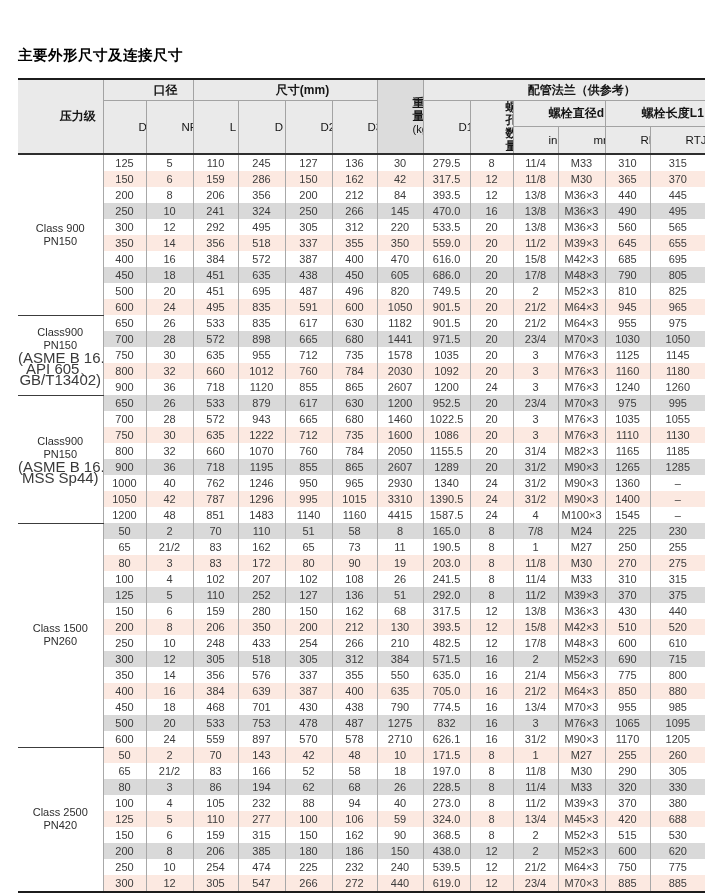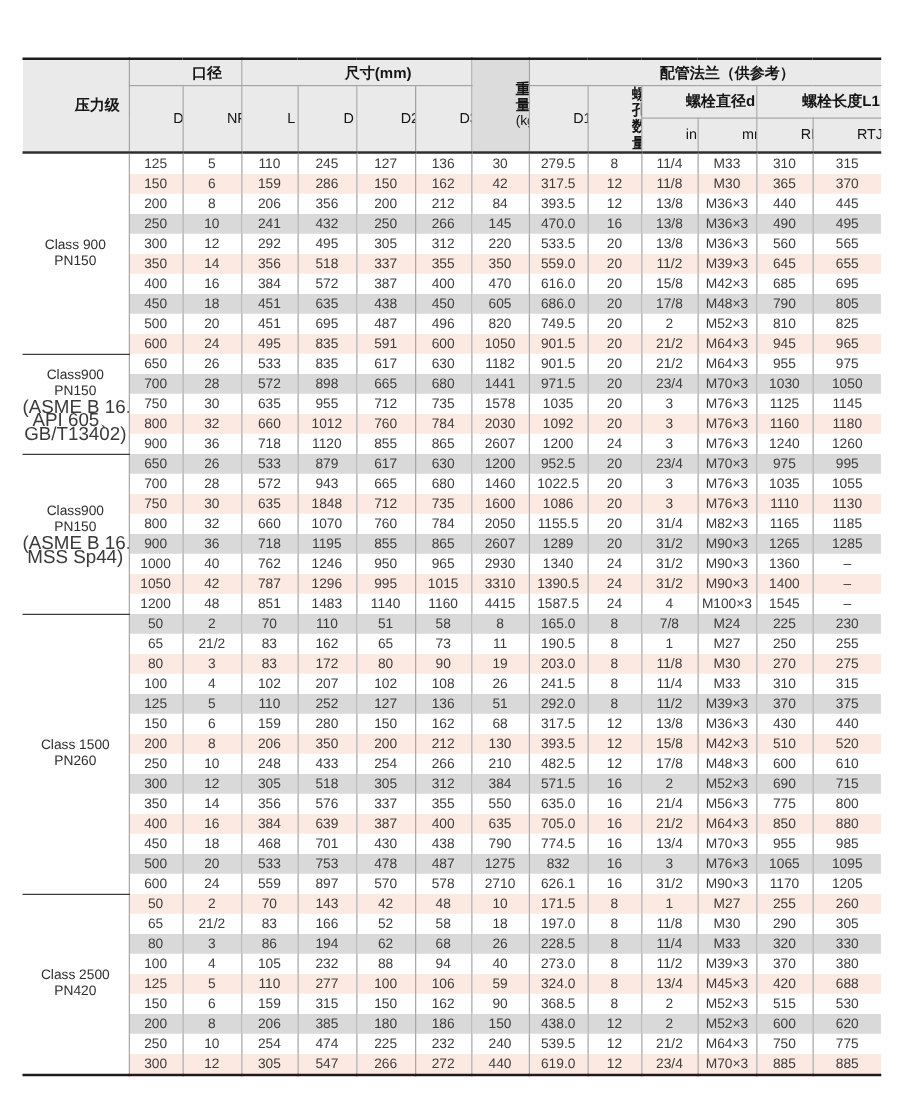--- a/index.html
+++ b/index.html
@@ -25,20 +25,21 @@
   .stripe-pink td{background:var(--row-pink);}
   .stripe-gray td{background:var(--row-gray);}
   .spec td.class-cell{background:#fff !important;font-size:11px;color:#2e2e2e;line-height:13px;}
   .spec td.class-cell .cls-sub{font-size:15px;line-height:11px;color:#3a3a3a;}
   .spec td.group-sep{border-bottom:1px solid #3c3c3c;}
 </style>
 </head>
 <body>
 
 <div class="page">
+  <h1 class="doc-title">主要外形尺寸及连接尺寸</h1>
 
   <table class="spec">
     <colgroup>
       <col style="width:85px">
         <col style="width:43px">
         <col style="width:47px">
       <col style="width:45px">
         <col style="width:47px">
         <col style="width:47px">
       <col style="width:45px">
@@ -130,21 +131,21 @@
           <td>12</td>
           <td>13/8</td>
           <td>M36×3</td>
           <td>440</td>
           <td>445</td>
         </tr>
         <tr class="stripe-gray">
           <td>250</td>
           <td>10</td>
           <td>241</td>
-          <td>432</td>
+          <td>324</td>
           <td>250</td>
           <td>266</td>
           <td>145</td>
           <td>470.0</td>
           <td>16</td>
           <td>13/8</td>
           <td>M36×3</td>
           <td>490</td>
           <td>495</td>
         </tr>
@@ -353,21 +354,21 @@
           <td>20</td>
           <td>3</td>
           <td>M76×3</td>
           <td>1035</td>
           <td>1055</td>
         </tr>
         <tr class="stripe-pink">
           <td>750</td>
           <td>30</td>
           <td>635</td>
-          <td>1848</td>
+          <td>1222</td>
           <td>712</td>
           <td>735</td>
           <td>1600</td>
           <td>1086</td>
           <td>20</td>
           <td>3</td>
           <td>M76×3</td>
           <td>1110</td>
           <td>1130</td>
         </tr>

